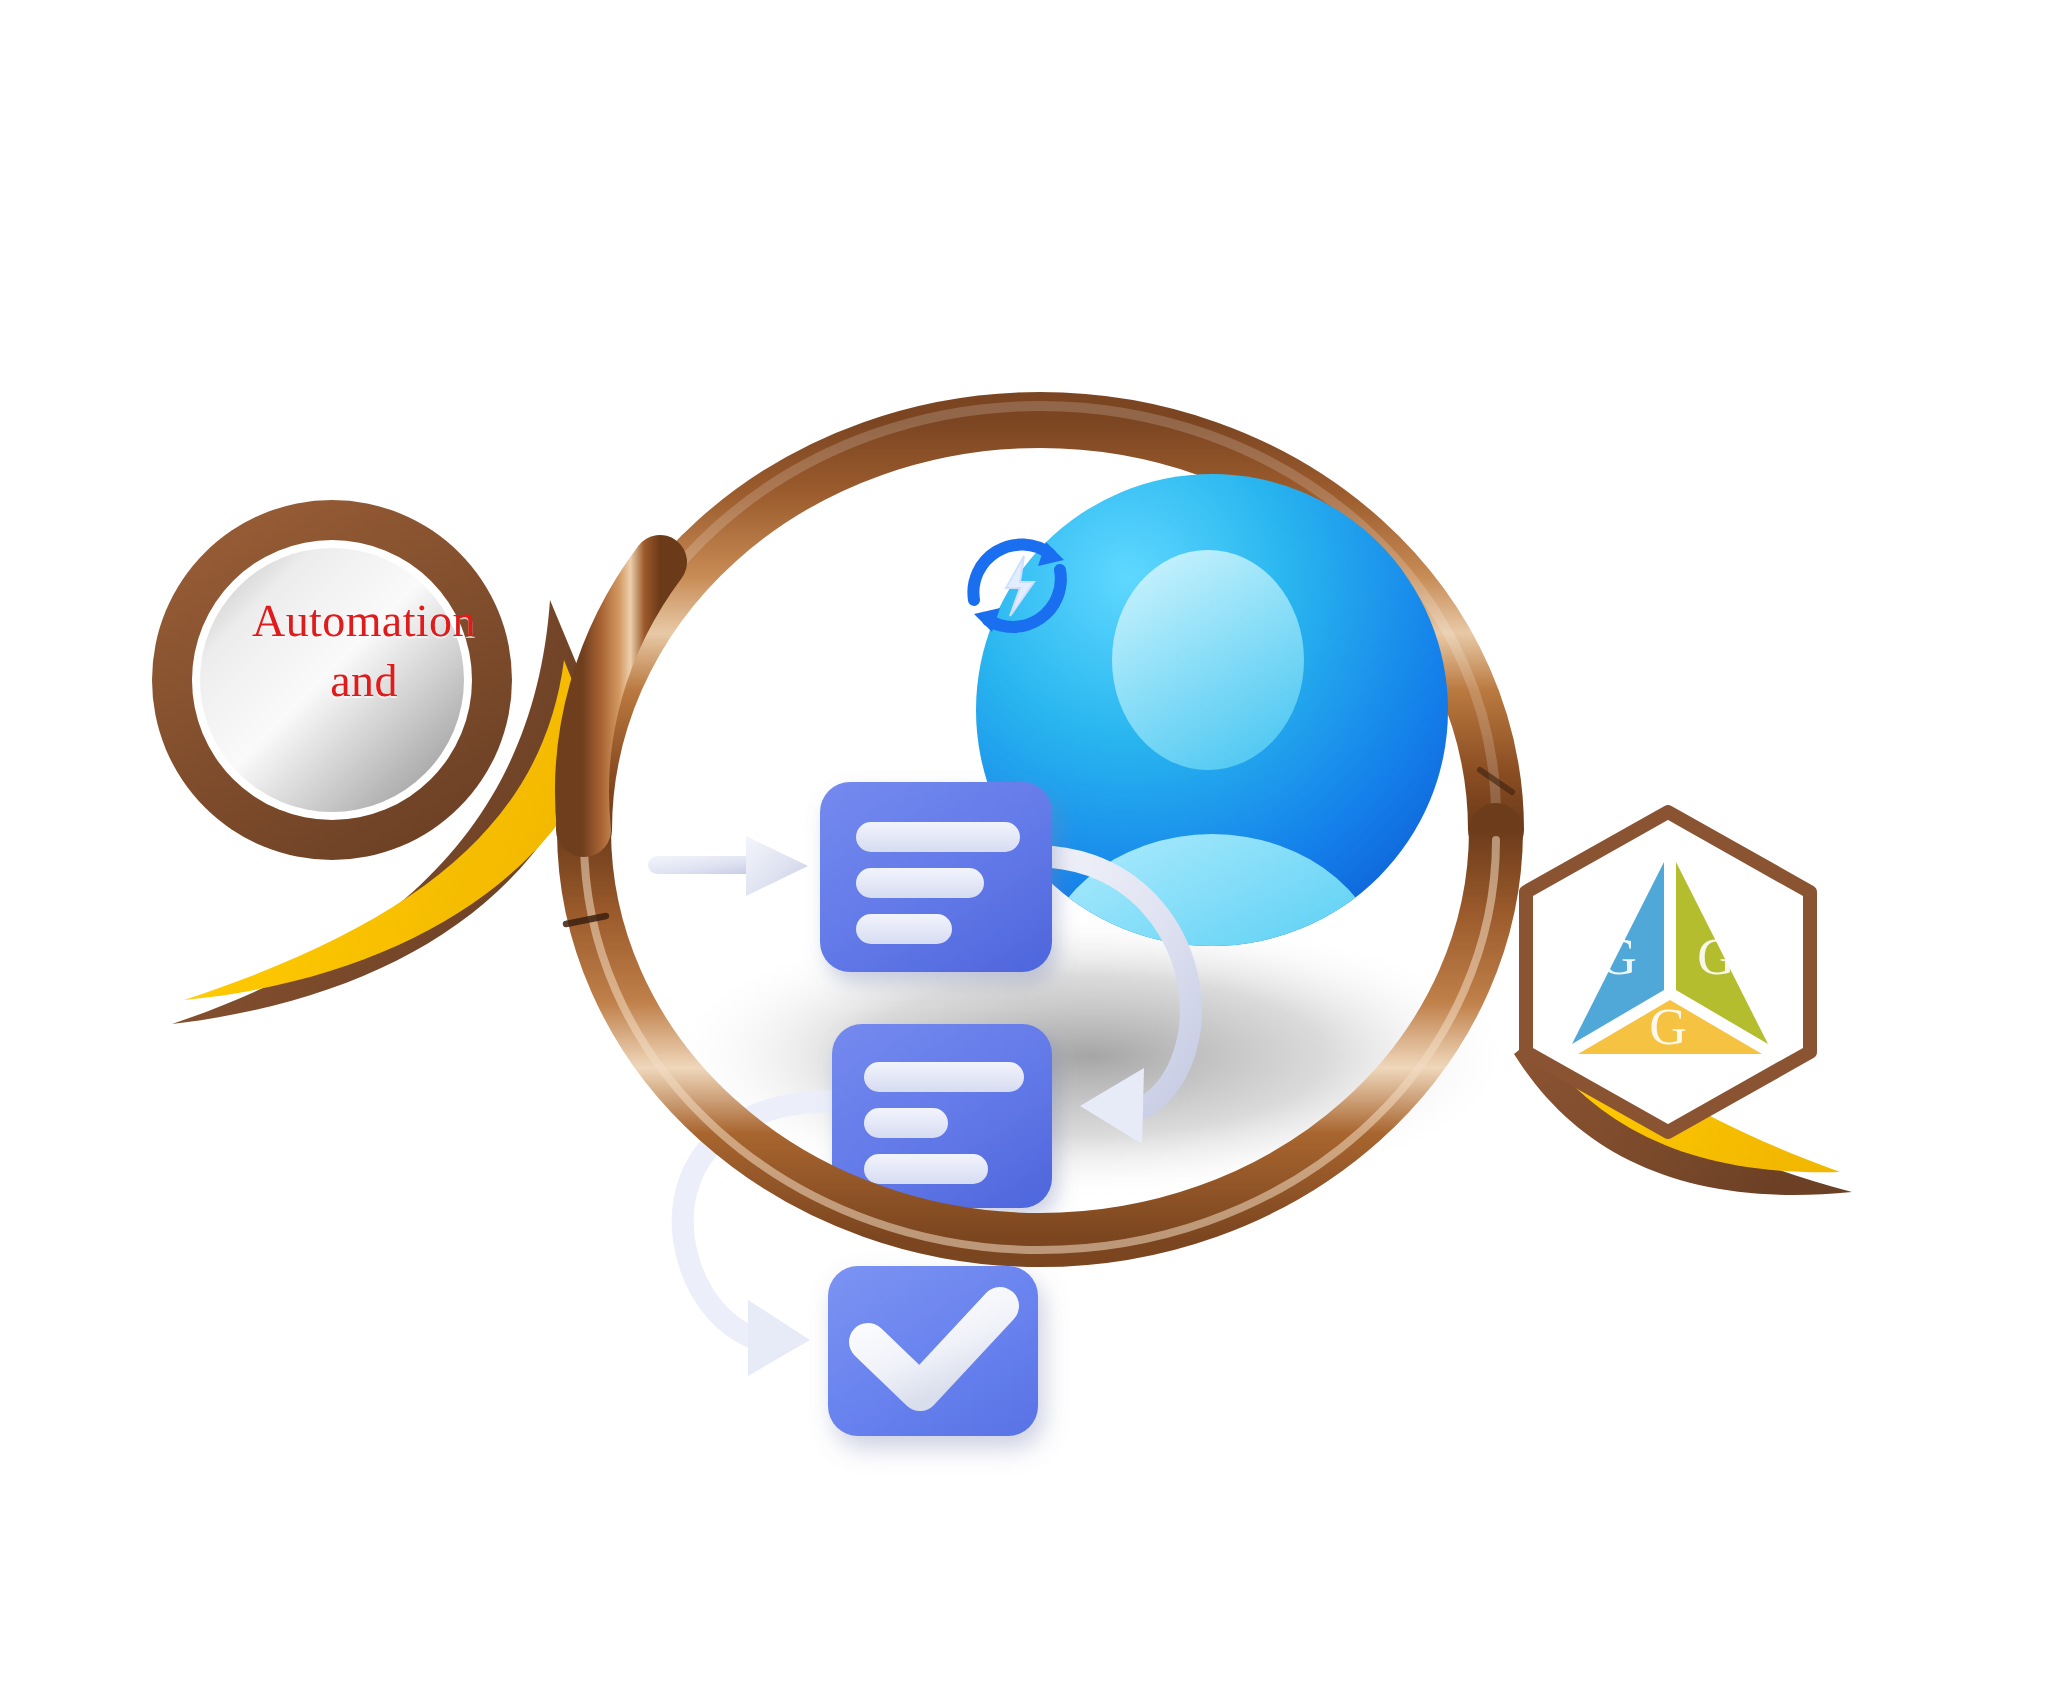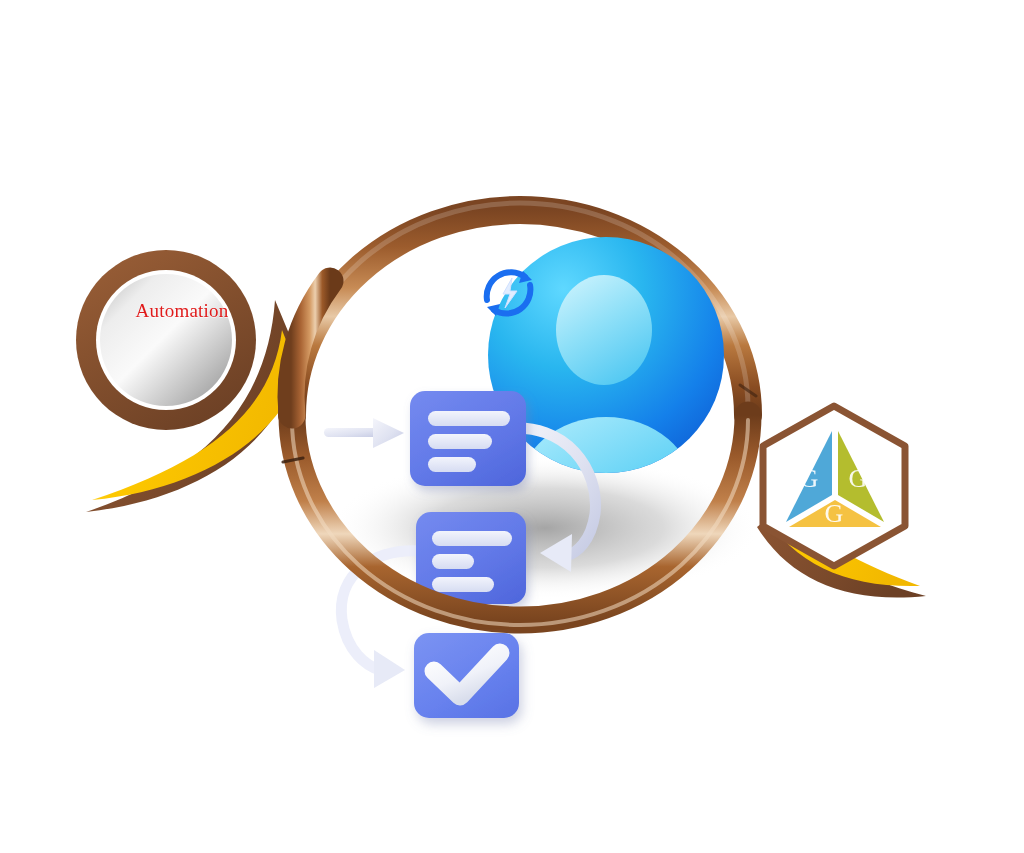--- a/index.html
+++ b/index.html
@@ -2,21 +2,21 @@
 <html><head>
 <meta charset="utf-8">
 <style>
   html,body{margin:0;padding:0;background:#ffffff;}
   body{width:1024px;height:853px;overflow:hidden;font-family:"Liberation Serif",serif;}
   #stage{position:relative;width:1024px;height:853px;background:#fff;}
   #stage svg.layer{position:absolute;left:0;top:0;width:1024px;height:853px;}
   .badge-text{
     position:absolute;left:92px;top:296px;width:180px;
     text-align:center;color:#e01b1b;font-family:"Liberation Serif",serif;
-    font-size:19px;line-height:30px;font-weight:400;letter-spacing:.2px;
+    font-size:23px;line-height:30px;font-weight:400;letter-spacing:.2px;
     text-shadow:0 1px 0 rgba(255,255,255,.65);
   }
   .badge-text span{display:block;}
 </style>
 </head>
 <body>
 
 <div id="stage">
 
   <svg class="layer" viewBox="0 0 1024 853">
@@ -246,15 +246,16 @@
   <svg class="layer" viewBox="0 0 1024 853">
     <g>
       <circle cx="166" cy="340" r="90" fill="url(#badgeRing)"></circle>
       <circle cx="166" cy="340" r="70" fill="#ffffff"></circle>
       <circle cx="166" cy="340" r="66" fill="url(#silverPlate)"></circle>
     </g>
   </svg>
 
   <div class="badge-text">
     <span>Automation</span>
+    <span>and</span>
   </div>
 
 </div>
 
 </body></html>

